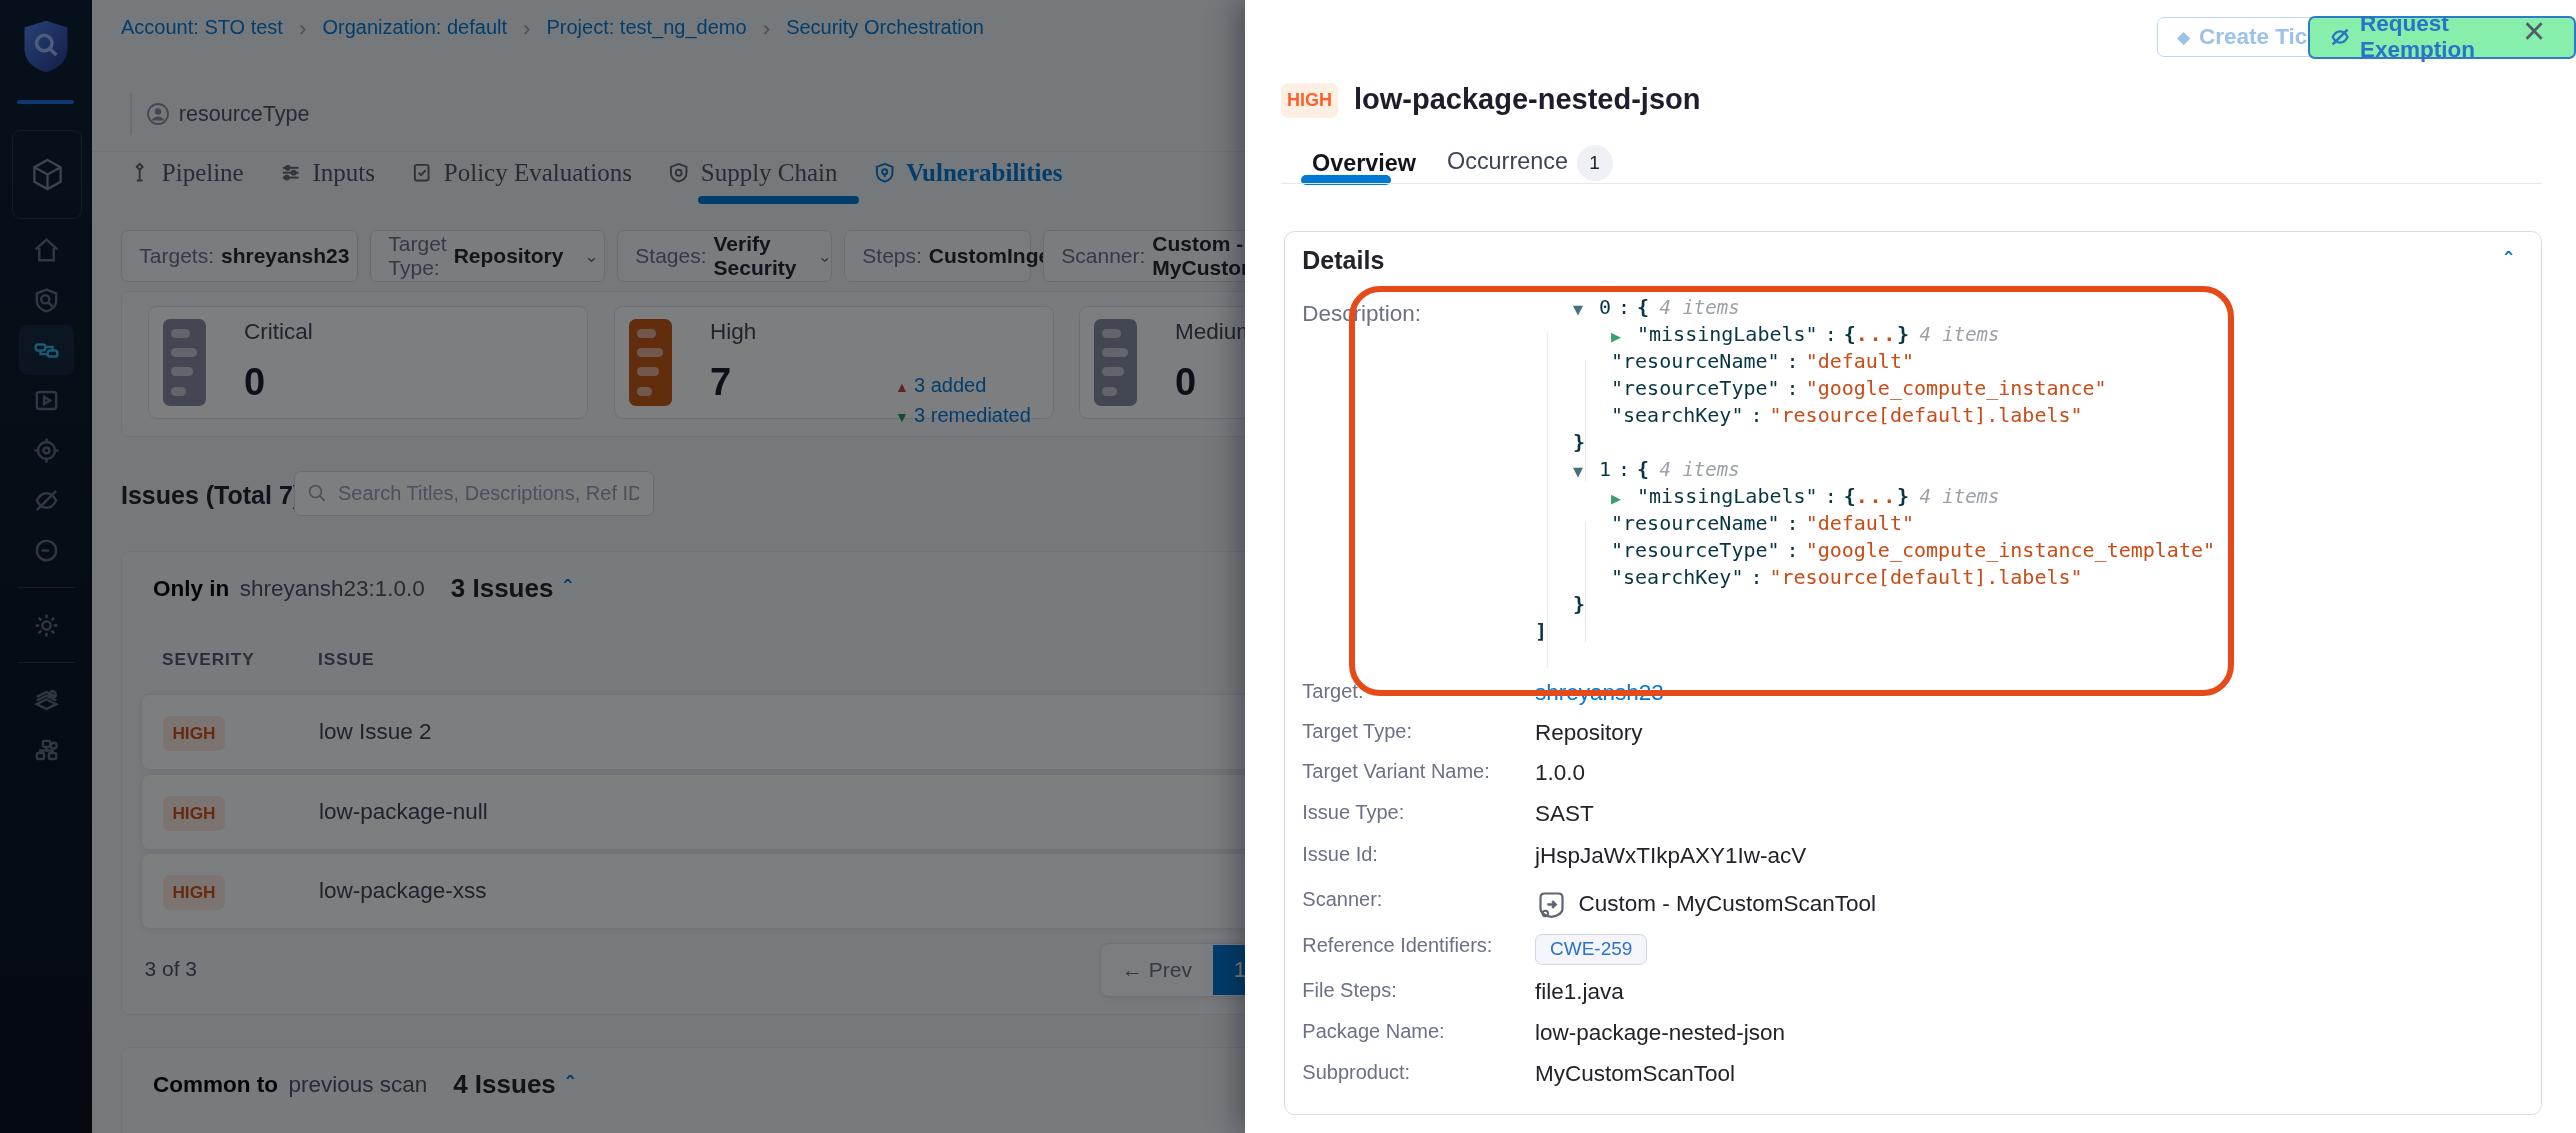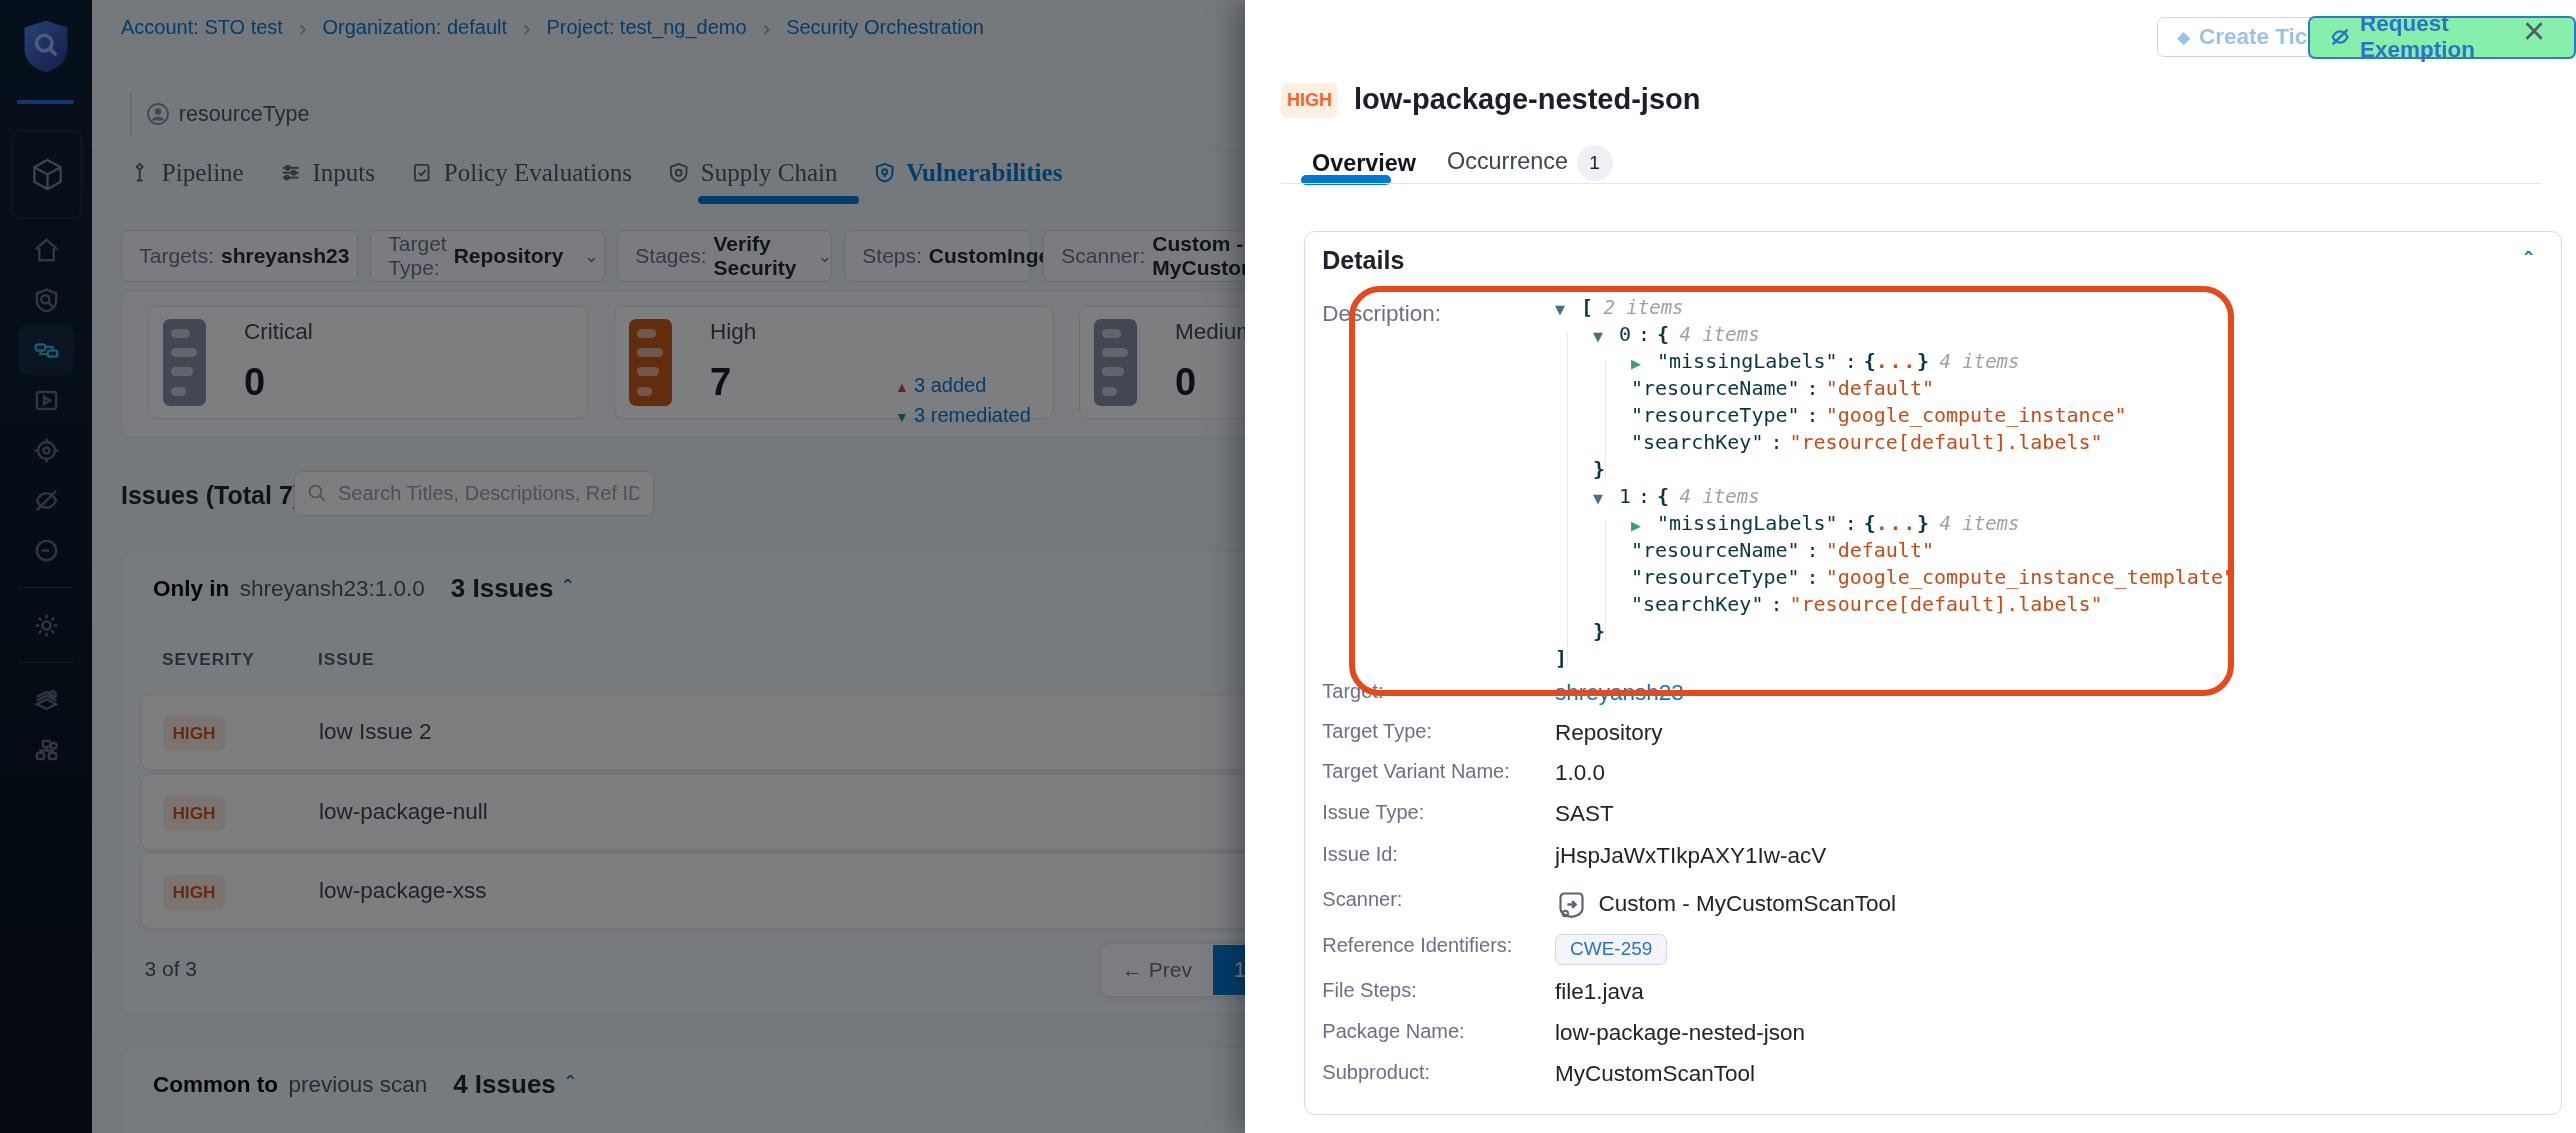--- a/index.html
+++ b/index.html
@@ -100,21 +100,21 @@
           font-size:18px;font-weight:bold;display:flex;align-items:center;justify-content:center;}
   #dw-title{position:absolute;left:109px;top:83px;font-size:29px;font-weight:600;color:#1d1d2b;}
   .dw-tabs{position:absolute;left:67px;top:145px;display:flex;gap:31px;align-items:center;font-size:23.4px;color:#3d4453;}
   .dw-tab.active{color:#14141f;font-weight:bold;}
   .dw-badge{width:36px;height:36px;border-radius:50%;background:#eef0f6;color:#22222a;font-size:19px;
             display:inline-flex;align-items:center;justify-content:center;margin-left:8.7px;}
   #dw-underline{position:absolute;left:56px;top:175px;width:90px;height:9.5px;border-radius:5.2px;background:#0278d5;}
   #dw-tabdiv{position:absolute;left:36px;top:183px;width:1260px;height:0;border-top:1.7px solid #e6e7ee;}
 
   #details-card{position:absolute;left:39px;top:231px;width:1258px;height:884px;border:1.7px solid #d8d9e4;
-                border-radius:10.4px;background:#fff;box-sizing:border-box;margin-left:20px;}
+                border-radius:10.4px;background:#fff;box-sizing:border-box;}
   #details-title{position:absolute;left:17.3px;top:14px;font-size:25px;font-weight:bold;color:#22222a;}
   #details-chev{position:absolute;right:29px;top:15.6px;color:#0278d5;font-size:22.5px;font-weight:bold;}
 
   #desc-label{position:absolute;left:17.3px;top:69px;font-size:22.5px;color:#6b7085;}
   #json-tree{position:absolute;left:250px;top:62px;font-family:"DejaVu Sans Mono",monospace;font-size:20px;}
   .jline{height:27px;line-height:27px;white-space:nowrap;}
   .j-tri{display:inline-block;width:26px;font-size:13px;font-family:"DejaVu Sans",sans-serif;}
   .j-tri.down{color:#44717d;} .j-tri.right{color:#38a169;}
   .j-p{color:#073642;font-weight:bold;}
   .j-k{color:#073642;} .j-i{color:#073642;}
@@ -438,21 +438,20 @@
   <div id="dw-tabdiv"></div>
 
   <div id="details-card">
     <div id="details-title">Details</div>
     <div id="details-chev">ˆ</div>
     <div id="desc-label">Description:</div>
     <div id="json-tree">
       <div class="j-guide" style="left:12px;top:38px;height:336px;"></div>
       <div class="j-guide" style="left:50px;top:66px;height:121px;"></div>
       <div class="j-guide" style="left:50px;top:227px;height:121px;"></div>
-    <div class="jline" style="padding-left: 0px;"><span class="j-tri down">▼</span><span class="j-p">[</span><span class="j-n">2 items</span></div>
         <div class="jline" style="padding-left: 38px;"><span class="j-tri down">▼</span><span class="j-i">0</span><span class="j-c">:</span><span class="j-p">{</span><span class="j-n">4 items</span></div>
         <div class="jline" style="padding-left: 76px;"><span class="j-tri right">▶</span><span class="j-k">"missingLabels"</span><span class="j-c">:</span><span class="j-p">{</span><span class="j-d">...</span><span class="j-p">}</span><span class="j-n">4 items</span></div>
         <div class="jline" style="padding-left: 76px;"><span class="j-k">"resourceName"</span><span class="j-c">:</span><span class="j-s">"default"</span></div>
         <div class="jline" style="padding-left: 76px;"><span class="j-k">"resourceType"</span><span class="j-c">:</span><span class="j-s">"google_compute_instance"</span></div>
         <div class="jline" style="padding-left: 76px;"><span class="j-k">"searchKey"</span><span class="j-c">:</span><span class="j-s">"resource[default].labels"</span></div>
         <div class="jline" style="padding-left: 38px;"><span class="j-p">}</span></div>
         <div class="jline" style="padding-left: 38px;"><span class="j-tri down">▼</span><span class="j-i">1</span><span class="j-c">:</span><span class="j-p">{</span><span class="j-n">4 items</span></div>
         <div class="jline" style="padding-left: 76px;"><span class="j-tri right">▶</span><span class="j-k">"missingLabels"</span><span class="j-c">:</span><span class="j-p">{</span><span class="j-d">...</span><span class="j-p">}</span><span class="j-n">4 items</span></div>
         <div class="jline" style="padding-left: 76px;"><span class="j-k">"resourceName"</span><span class="j-c">:</span><span class="j-s">"default"</span></div>
         <div class="jline" style="padding-left: 76px;"><span class="j-k">"resourceType"</span><span class="j-c">:</span><span class="j-s">"google_compute_instance_template"</span></div>

